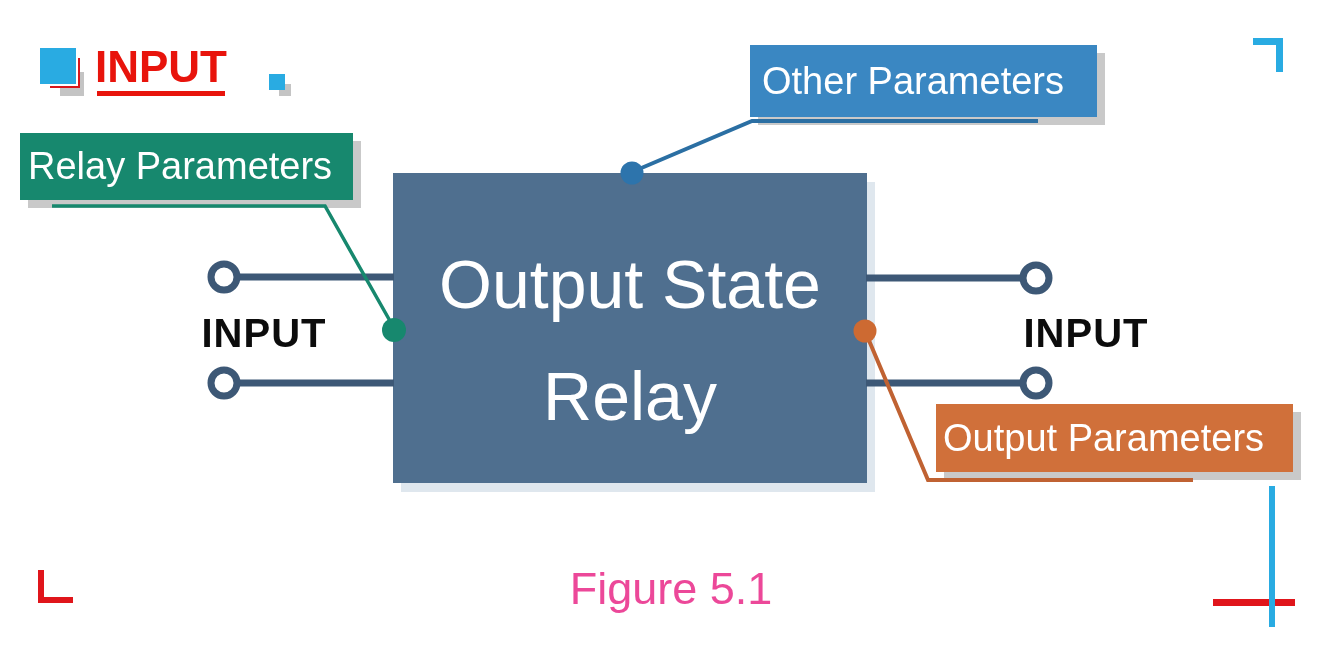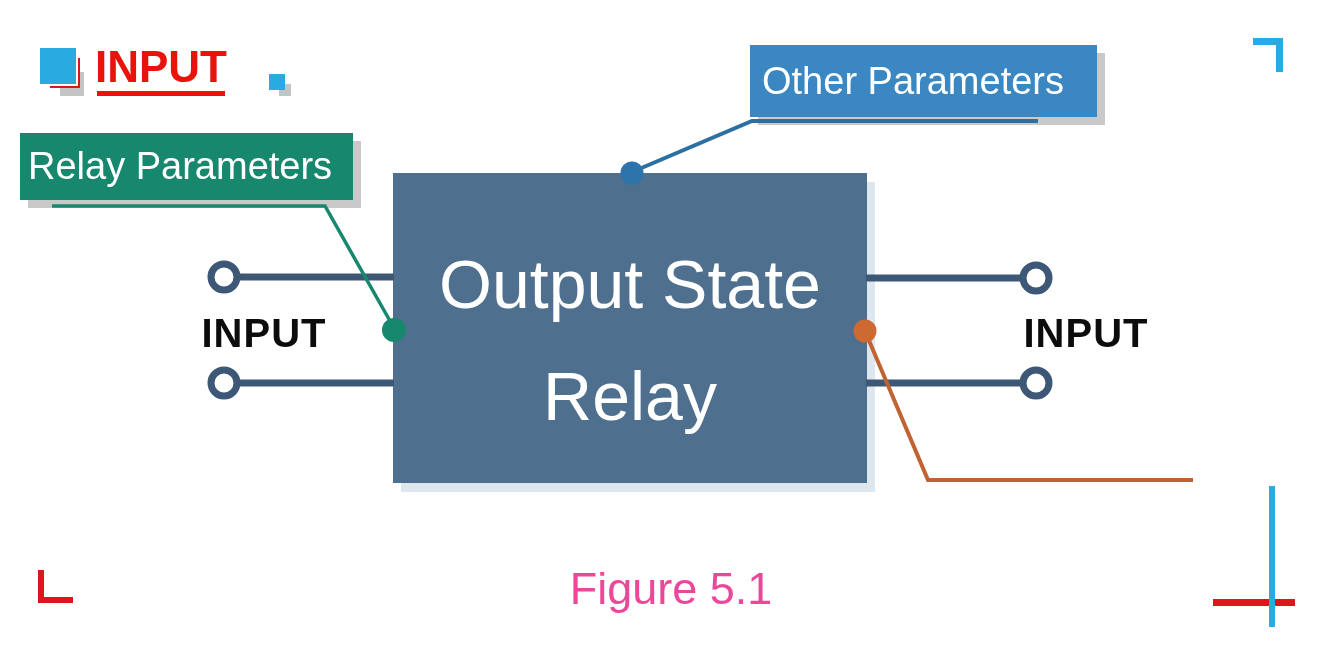--- a/index.html
+++ b/index.html
@@ -67,20 +67,21 @@
     <div class="logo-sq red-big"></div>
     <div class="logo-sq blue-big"></div>
     <div class="logo-text">INPUT</div>
     <div class="logo-underline"></div>
     <div class="logo-sq gray-small"></div>
     <div class="logo-sq blue-small"></div>
   </div>
 
   <div class="callout-box callout-input">Relay Parameters</div>
   <div class="callout-box callout-other">Other Parameters</div>
+  <div class="callout-box callout-output">Output Parameters</div>
 
   <div class="relay-block">
     <div>Output State</div>
     <div>Relay</div>
   </div>
 
   <div class="port-label port-input">INPUT</div>
   <div class="port-label port-output">INPUT</div>
 
   <div class="fig-caption">Figure 5.1</div>

